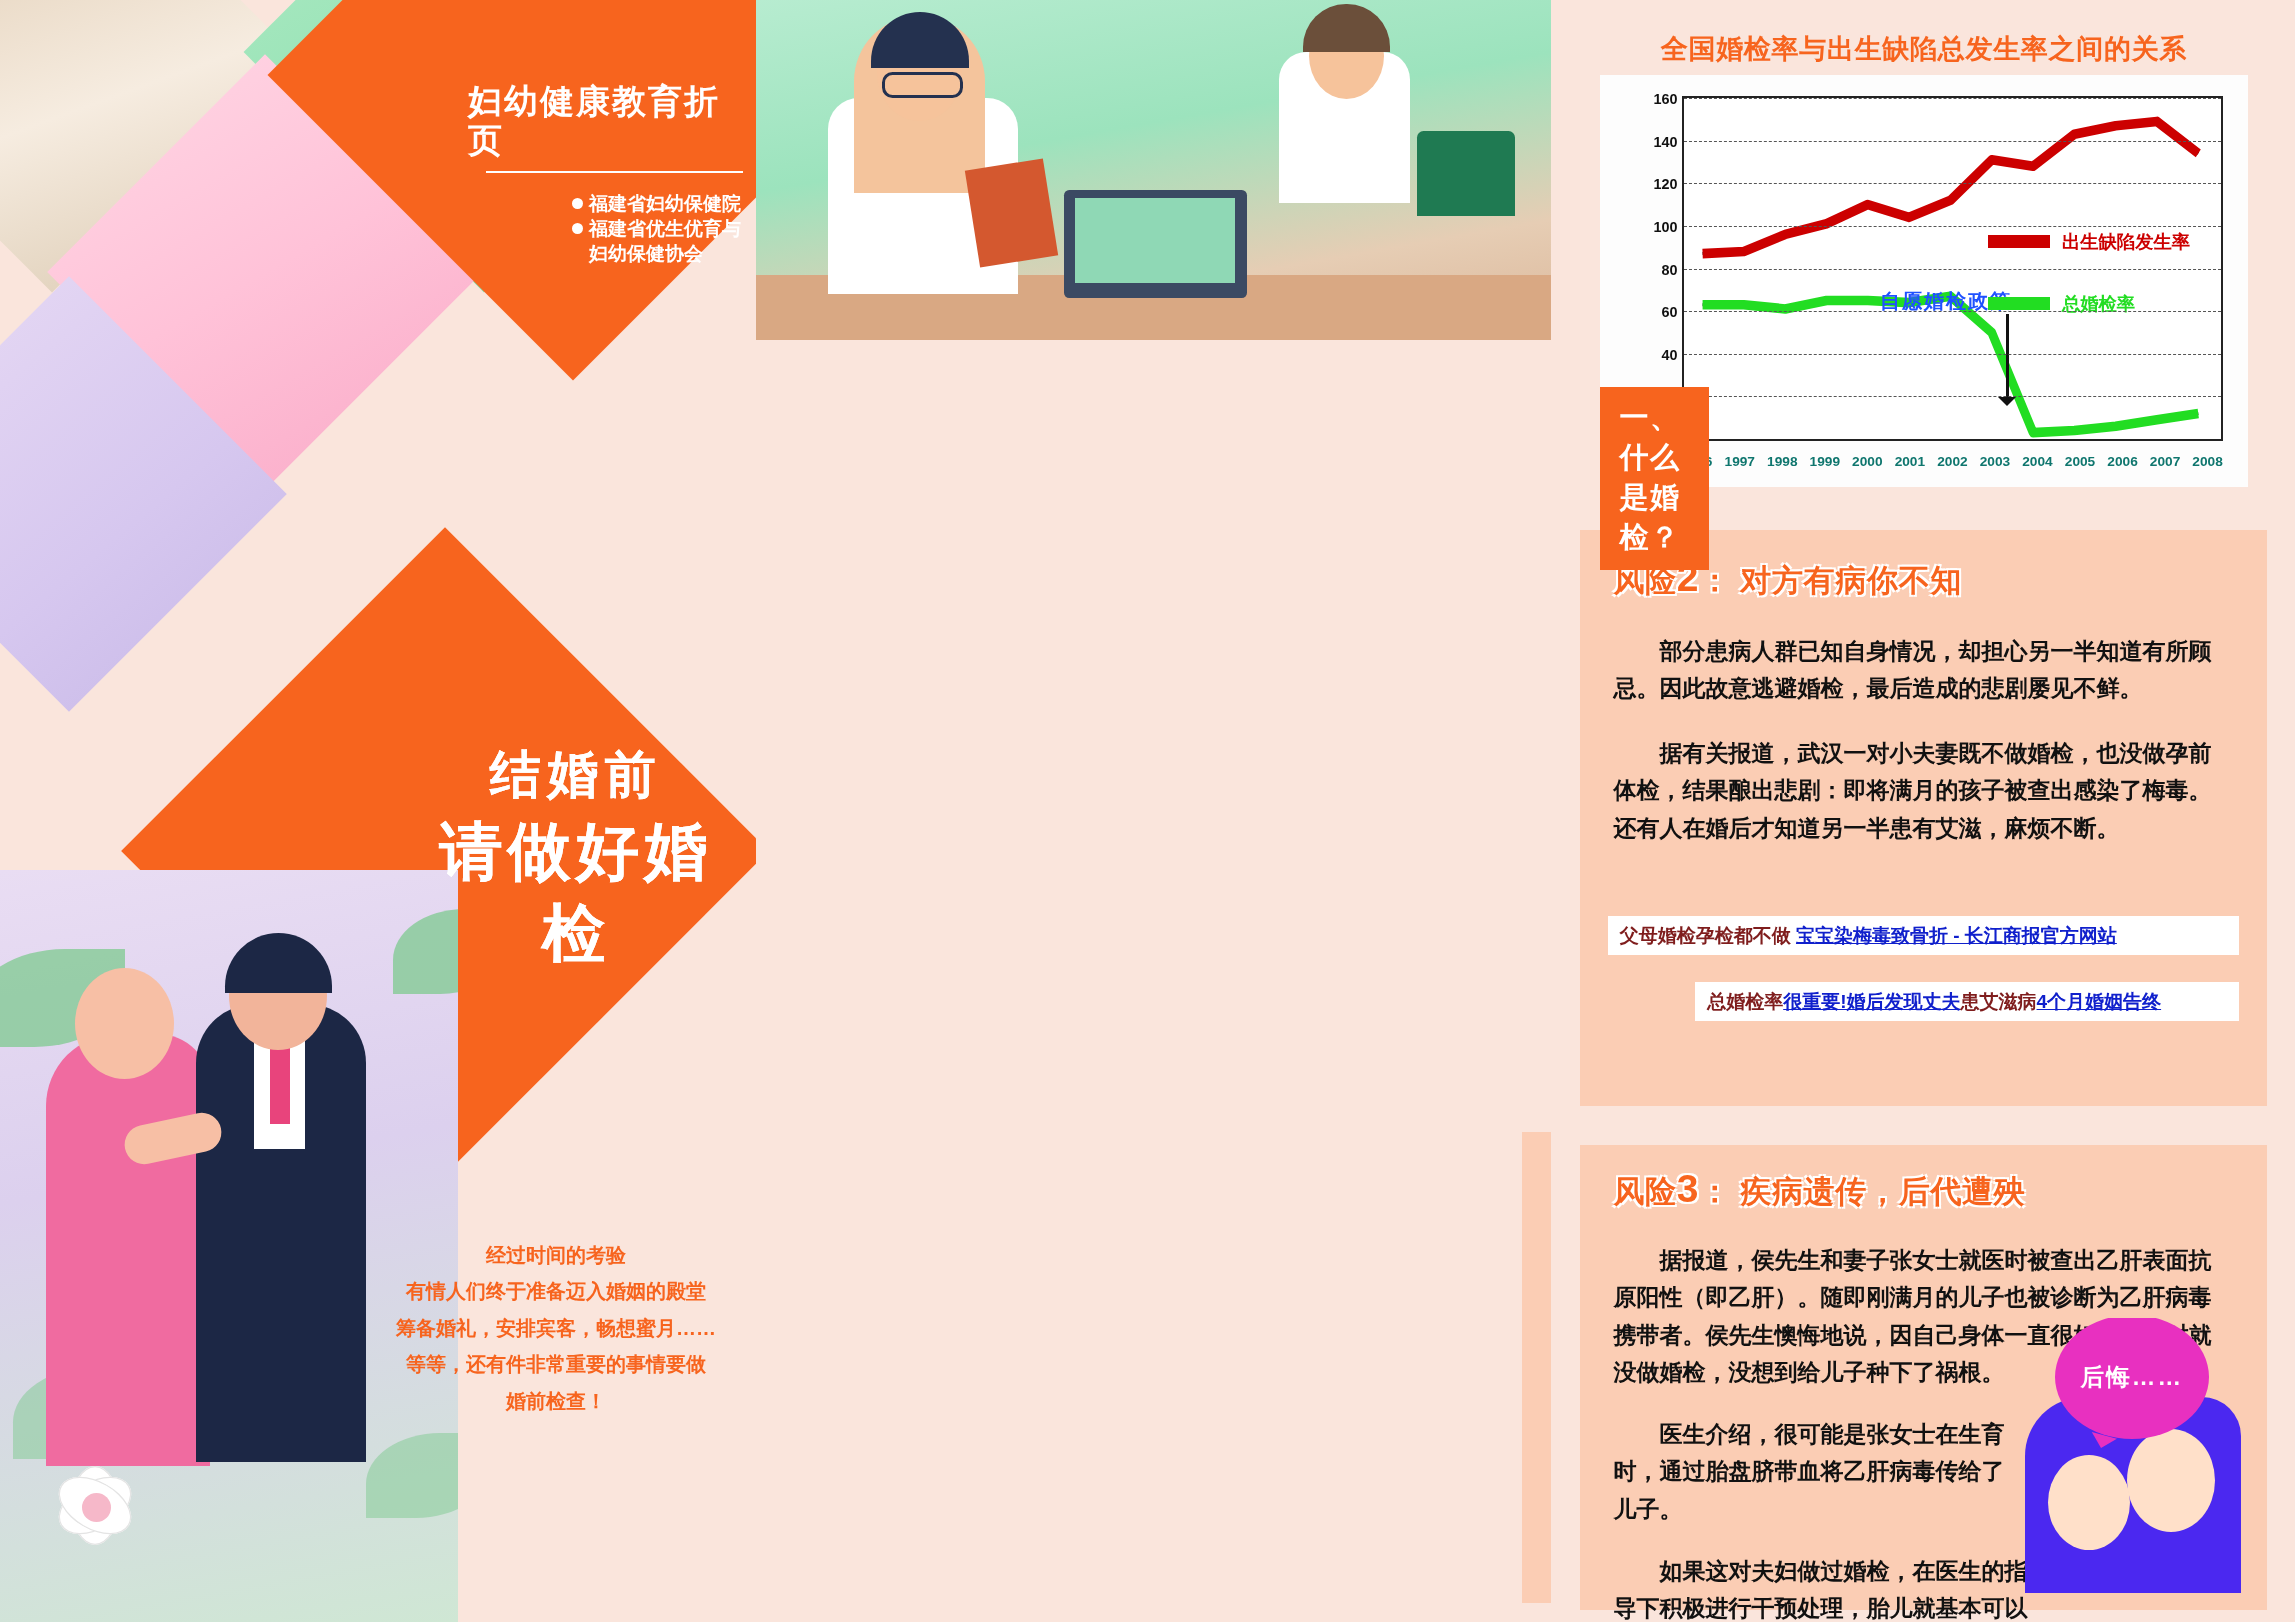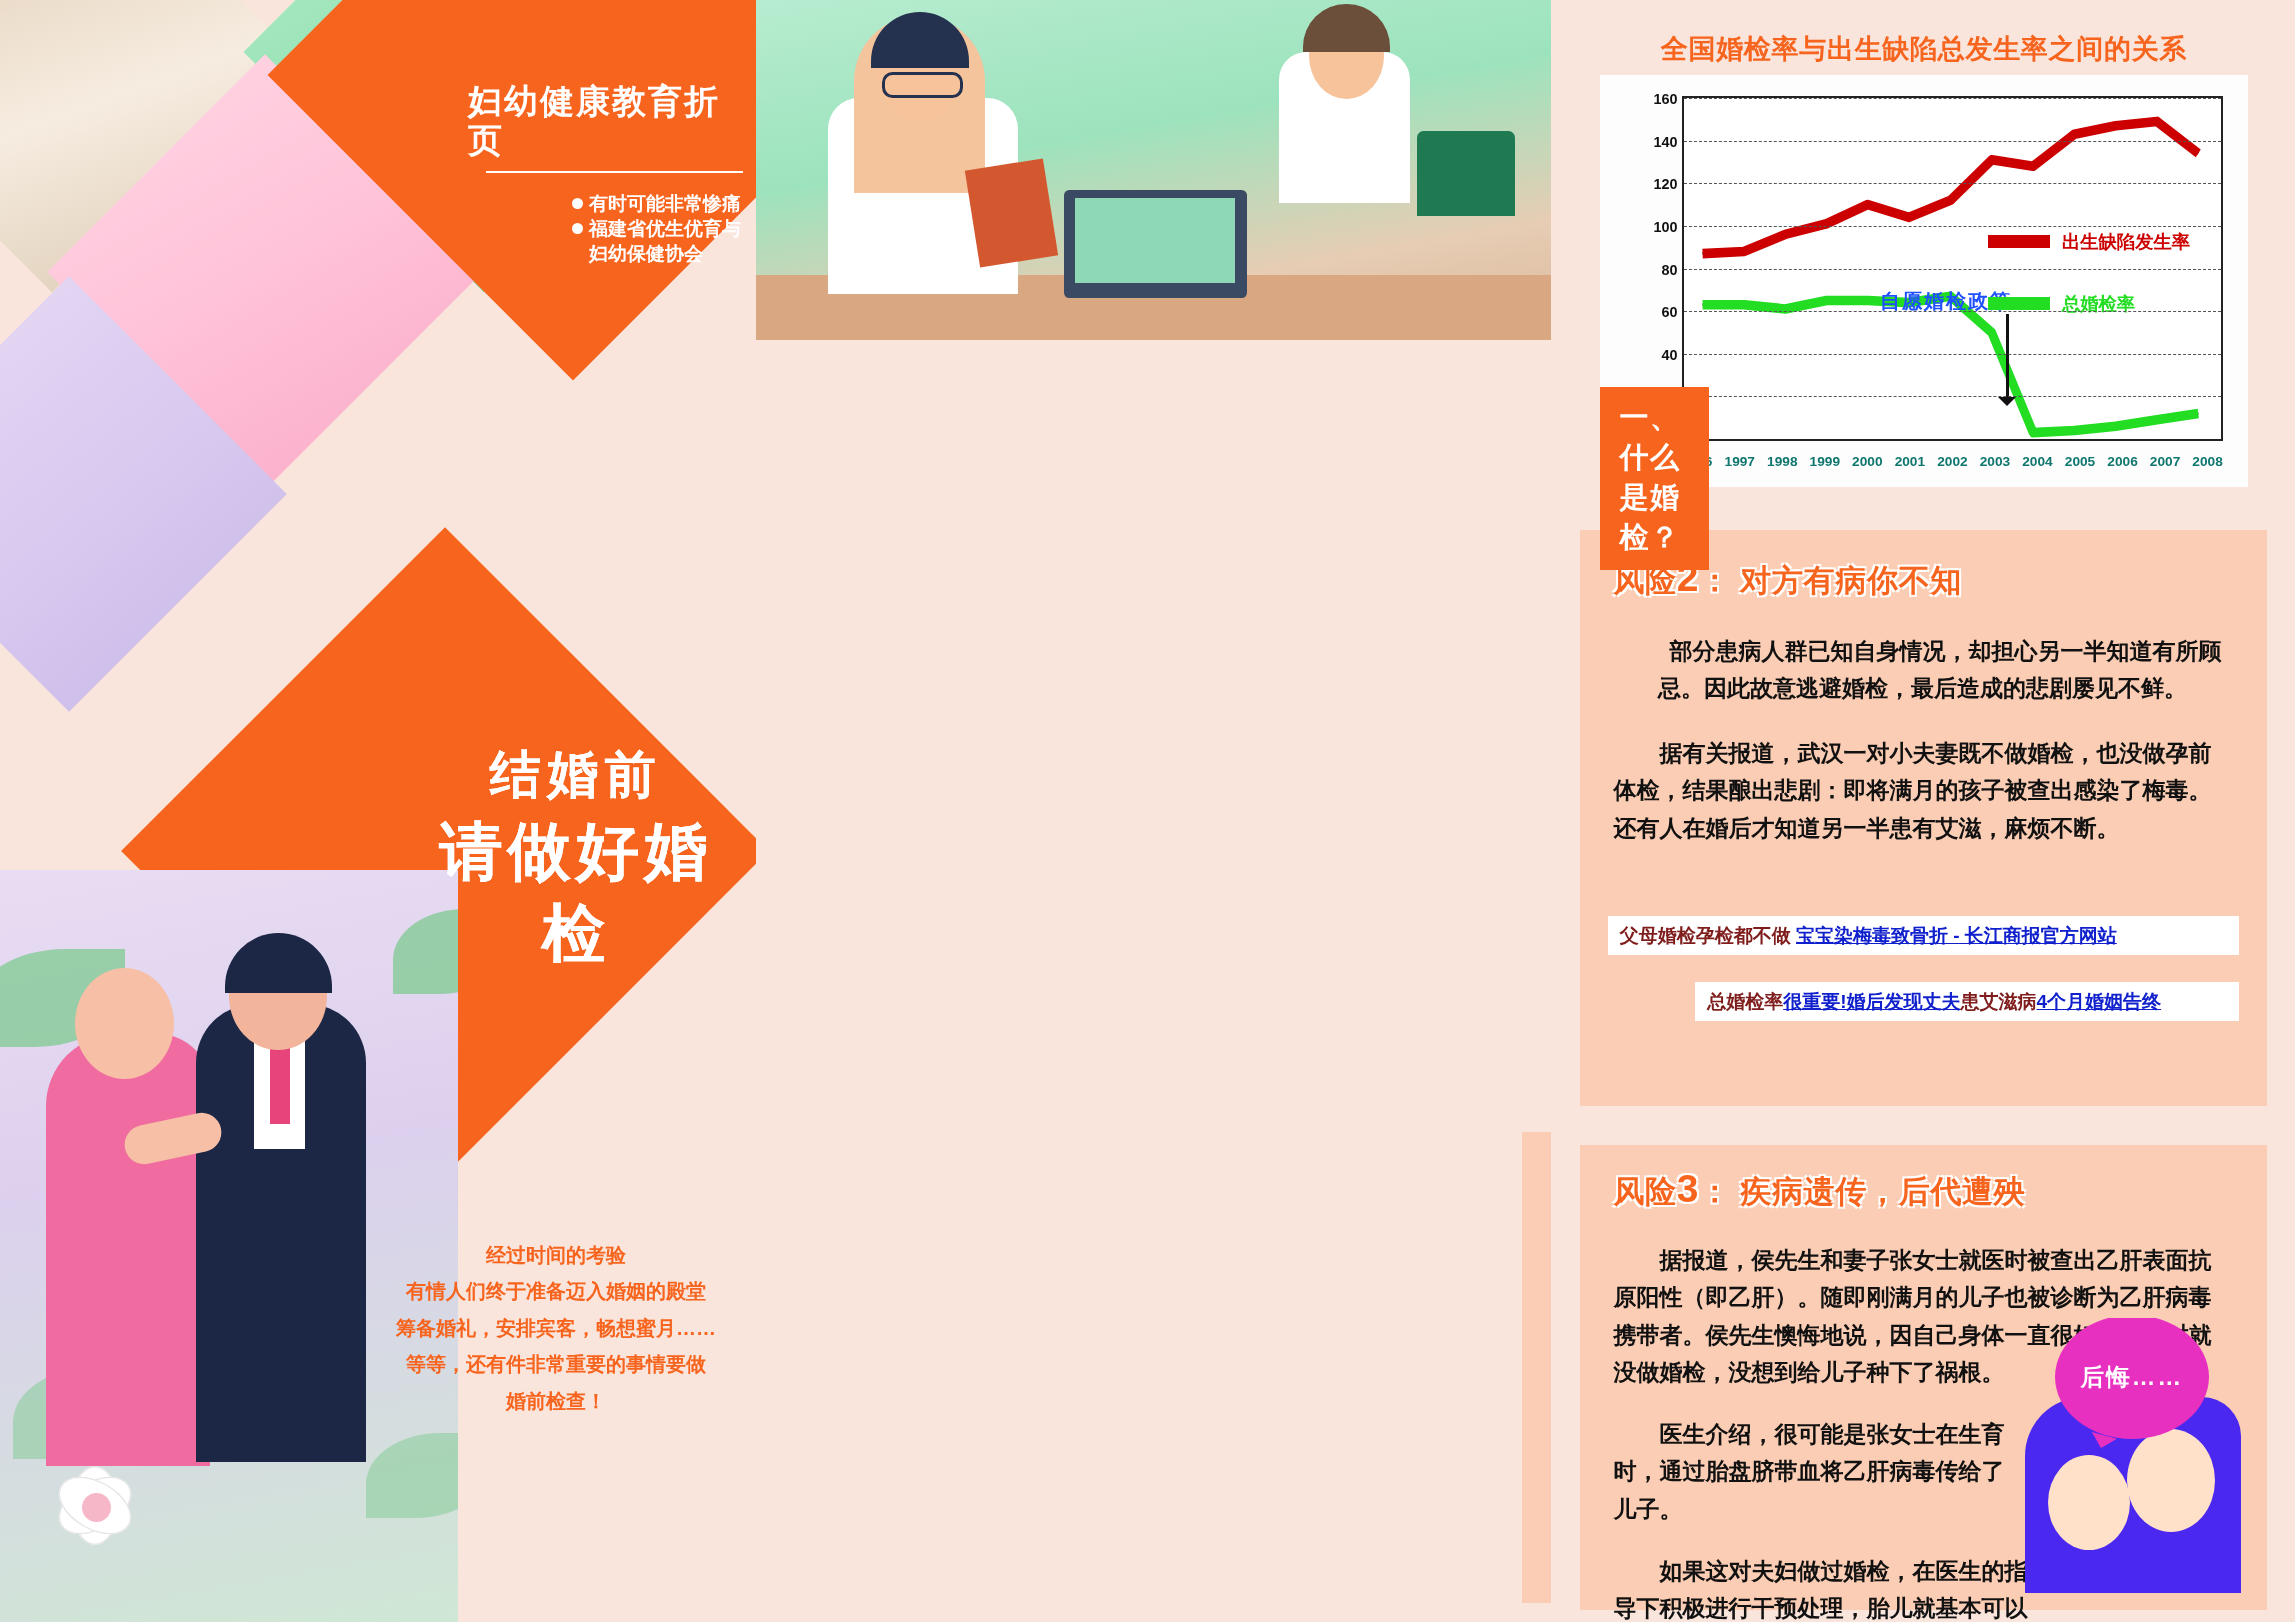--- a/index.html
+++ b/index.html
@@ -160,21 +160,21 @@
     <div class="diamond d3">
         <div class="dm-inner"></div>
       </div>
     <div class="orange-diamond od-top"></div>
     <div class="orange-diamond od-mid"></div>
 
     <div class="hdr-block">
       <div class="hdr-title">妇幼健康教育折页</div>
       <div class="hdr-rule"></div>
       <ul class="hdr-orgs">
-        <li><span class="bulletdot"></span><span>有时可能非常惨痛</span></li>
+        <li><span class="bulletdot"></span><span>福建省妇幼保健院</span></li>
         <li><span class="bulletdot"></span><span>福建省优生优育与</span>
           <span class="org-cont">妇幼保健协会</span></li>
       </ul>
     </div>
 
     <div class="bottom-illus">
       <div class="leafA" style="left:-26px;top:79px;width:151px;height:98px;"></div>
       <div class="leafA" style="left:393px;top:39px;width:118px;height:85px;"></div>
       <div class="leafA" style="left:13px;top:497px;width:137px;height:92px;opacity:.5;"></div>
       <div class="leafA" style="left:366px;top:563px;width:124px;height:85px;opacity:.5;"></div>
@@ -313,21 +313,21 @@
             <span>2007</span>
             <span>2008</span>
           </div>
       </div>
     </div>
 
     <div class="risk-card rc2">
       <div class="risk-title" style="margin:26px 0 0 33px;">
         <span>风险</span><span class="rt-num">2</span><span>：</span>&nbsp;<span>对方有病你不知</span>
       </div>
-      <div class="rc-body" style="margin:31px 36px 0 33px;text-align:center;">部分患病人群已知自身情况，却担心另一半知道有所顾忌。因此故意逃避婚检，最后造成的悲剧屡见不鲜。</div>
+      <div class="rc-body" style="margin:31px 36px 0 33px;">部分患病人群已知自身情况，却担心另一半知道有所顾忌。因此故意逃避婚检，最后造成的悲剧屡见不鲜。</div>
       <div class="rc-body" style="margin:27.5px 36px 0 33px;">据有关报道，武汉一对小夫妻既不做婚检，也没做孕前体检，结果酿出悲剧：即将满月的孩子被查出感染了梅毒。还有人在婚后才知道另一半患有艾滋，麻烦不断。</div>
       <div class="linkimg" style="position:absolute;left:27.5px;top:386px;width:631px;">
         <span class="lk-red">父母婚检孕检都不做</span>
         <span class="lk-blue">宝宝染梅毒致骨折 - 长江商报官方网站</span>
       </div>
       <div class="linkimg" style="position:absolute;left:115px;top:452px;width:544px;">
         <span class="lk-red">总婚检率</span><span class="lk-blue">很重要!婚后发现丈夫</span><span class="lk-red">患艾滋病</span><span class="lk-blue">4个月婚姻告终</span>
       </div>
     </div>
 

